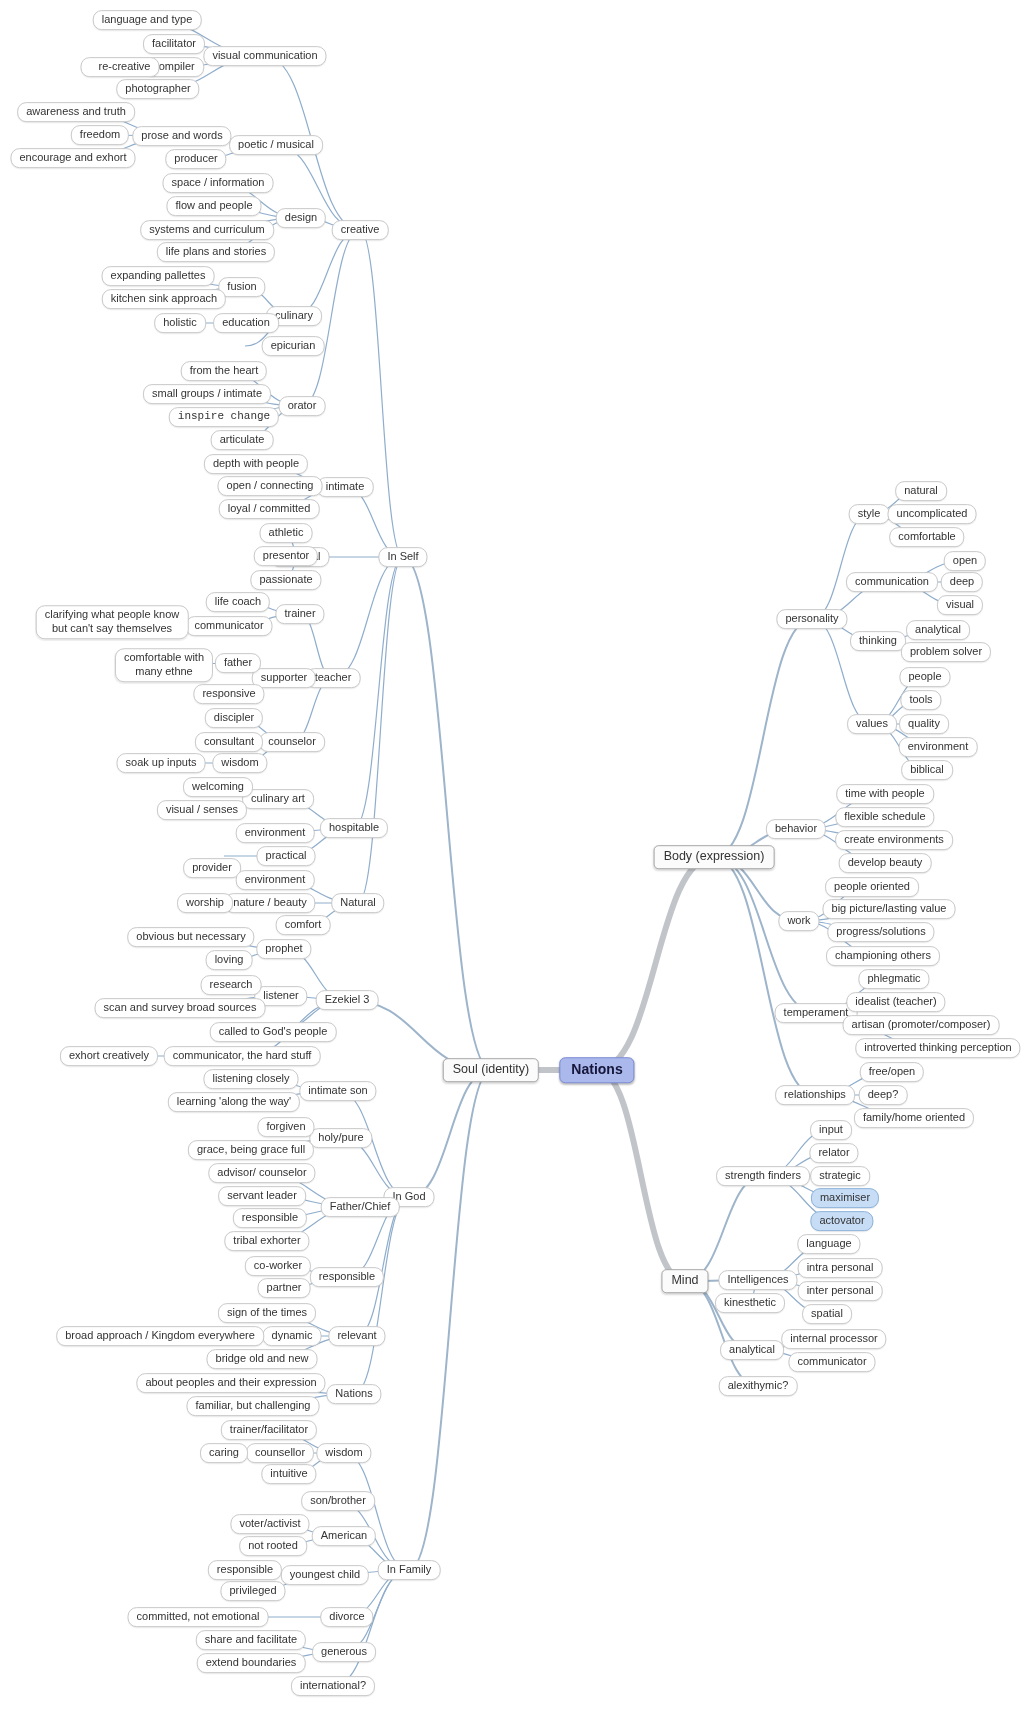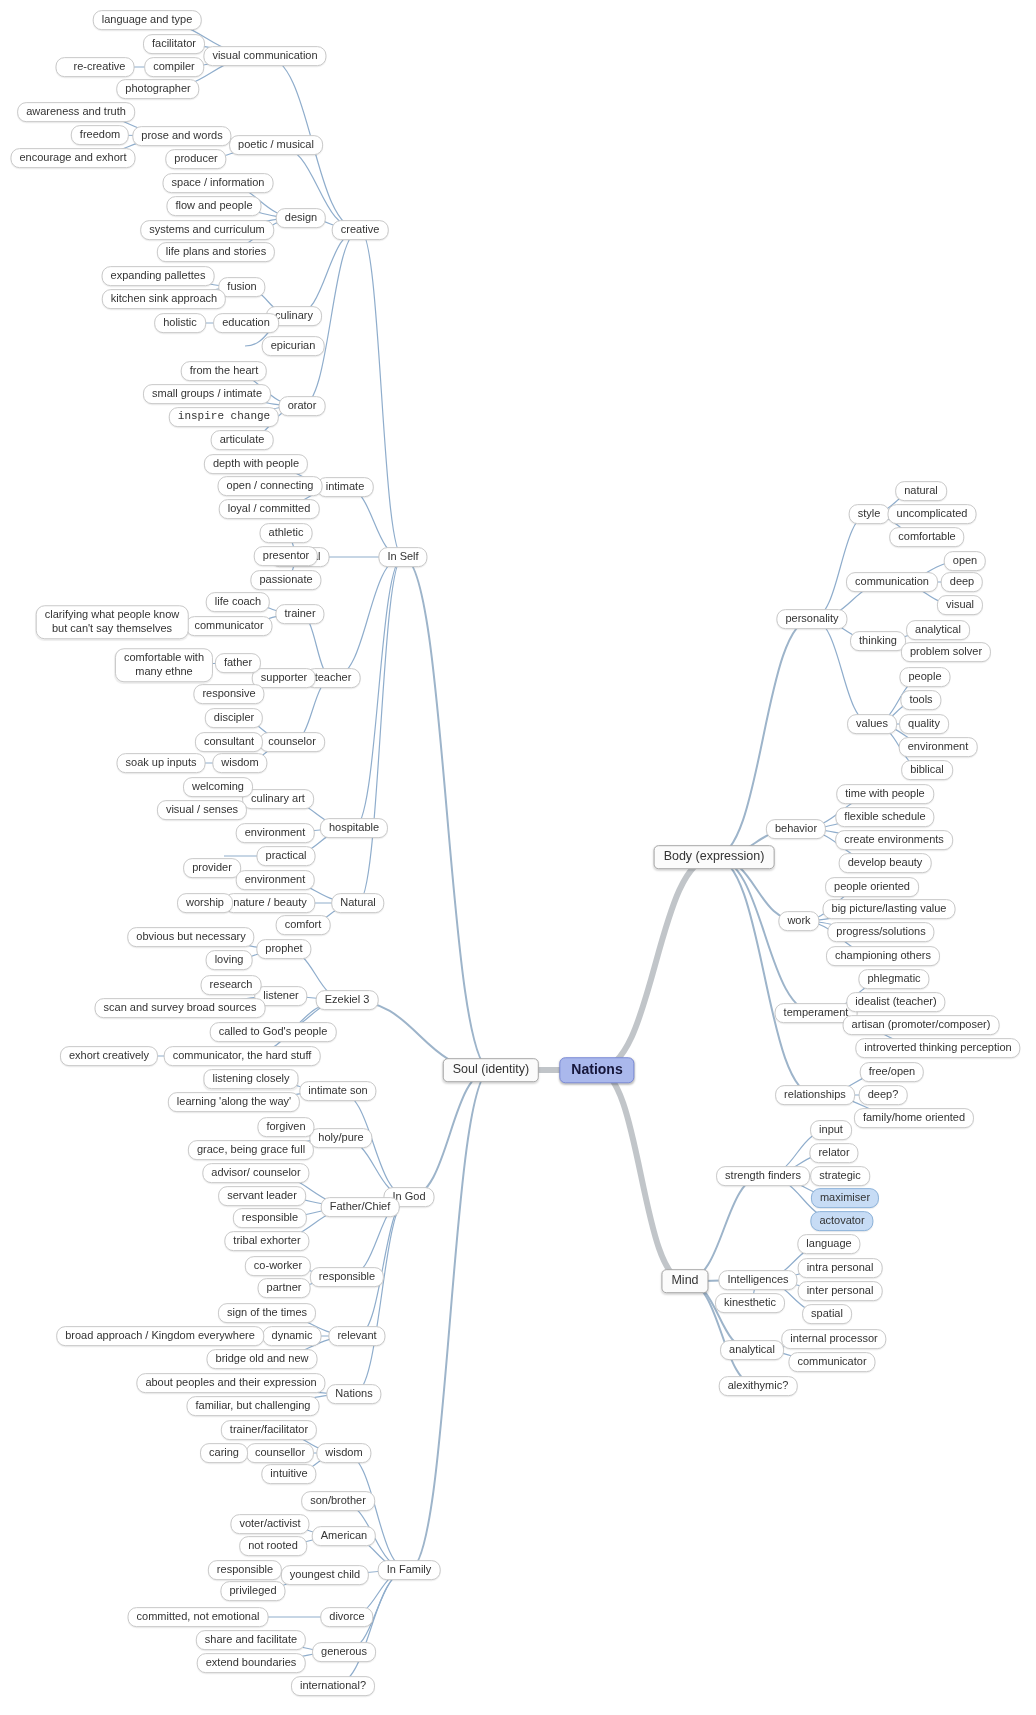--- a/index.html
+++ b/index.html
@@ -206,21 +206,21 @@
     </svg>
   <div id="nodes">
       <div class="node center" style="left: 597px; top: 1070px;">Nations</div>
       <div class="node main" style="left: 491px; top: 1070px;">Soul (identity)</div>
       <div class="node" style="left: 403px; top: 557px;">In Self</div>
       <div class="node" style="left: 360px; top: 230px;">creative</div>
       <div class="node" style="left: 265px; top: 56px;">visual communication</div>
       <div class="node" style="left: 147px; top: 20px;">language and type</div>
       <div class="node" style="left: 174px; top: 44px;">facilitator</div>
       <div class="node" style="left: 174px; top: 67px;">compiler</div>
-      <div class="node" style="left: 95px; top: 67px; padding-left: 17px;">re-creative</div>
+      <div class="node" style="left: 120px; top: 67px; padding-left: 17px;">re-creative</div>
       <div class="node" style="left: 158px; top: 89px;">photographer</div>
       <div class="node" style="left: 276px; top: 145px;">poetic / musical</div>
       <div class="node" style="left: 182px; top: 136px;">prose and words</div>
       <div class="node" style="left: 76px; top: 112px;">awareness and truth</div>
       <div class="node" style="left: 100px; top: 135px;">freedom</div>
       <div class="node" style="left: 73px; top: 158px;">encourage and exhort</div>
       <div class="node" style="left: 196px; top: 159px;">producer</div>
       <div class="node" style="left: 301px; top: 218px;">design</div>
       <div class="node" style="left: 218px; top: 183px;">space / information</div>
       <div class="node" style="left: 214px; top: 206px;">flow and people</div>
@@ -279,27 +279,27 @@
       <div class="node" style="left: 191px; top: 937px;">obvious but necessary</div>
       <div class="node" style="left: 229px; top: 960px;">loving</div>
       <div class="node" style="left: 281px; top: 996px;">listener</div>
       <div class="node" style="left: 231px; top: 985px;">research</div>
       <div class="node" style="left: 180px; top: 1008px;">scan and survey broad sources</div>
       <div class="node" style="left: 273px; top: 1032px;">called to God's people</div>
       <div class="node" style="left: 242px; top: 1056px;">communicator, the hard stuff</div>
       <div class="node" style="left: 109px; top: 1056px;">exhort creatively</div>
       <div class="node" style="left: 409px; top: 1197px;">In God</div>
       <div class="node" style="left: 338px; top: 1091px;">intimate son</div>
-      <div class="node" style="left: 251px; top: 1079px; border-radius: 8px;">listening closely</div>
+      <div class="node" style="left: 251px; top: 1079px;">listening closely</div>
       <div class="node" style="left: 234px; top: 1102px;">learning 'along the way'</div>
       <div class="node" style="left: 341px; top: 1138px;">holy/pure</div>
       <div class="node" style="left: 286px; top: 1127px;">forgiven</div>
       <div class="node" style="left: 251px; top: 1150px;">grace, being grace full</div>
       <div class="node" style="left: 360px; top: 1207px;">Father/Chief</div>
-      <div class="node" style="left: 256px; top: 1173px;">advisor/ counselor</div>
+      <div class="node" style="left: 262px; top: 1173px;">advisor/ counselor</div>
       <div class="node" style="left: 262px; top: 1196px;">servant leader</div>
       <div class="node" style="left: 270px; top: 1218px;">responsible</div>
       <div class="node" style="left: 267px; top: 1241px;">tribal exhorter</div>
       <div class="node" style="left: 347px; top: 1277px;">responsible</div>
       <div class="node" style="left: 278px; top: 1266px;">co-worker</div>
       <div class="node" style="left: 284px; top: 1288px;">partner</div>
       <div class="node" style="left: 357px; top: 1336px;">relevant</div>
       <div class="node" style="left: 267px; top: 1313px;">sign of the times</div>
       <div class="node" style="left: 292px; top: 1336px;">dynamic</div>
       <div class="node" style="left: 160px; top: 1336px;">broad approach / Kingdom everywhere</div>

